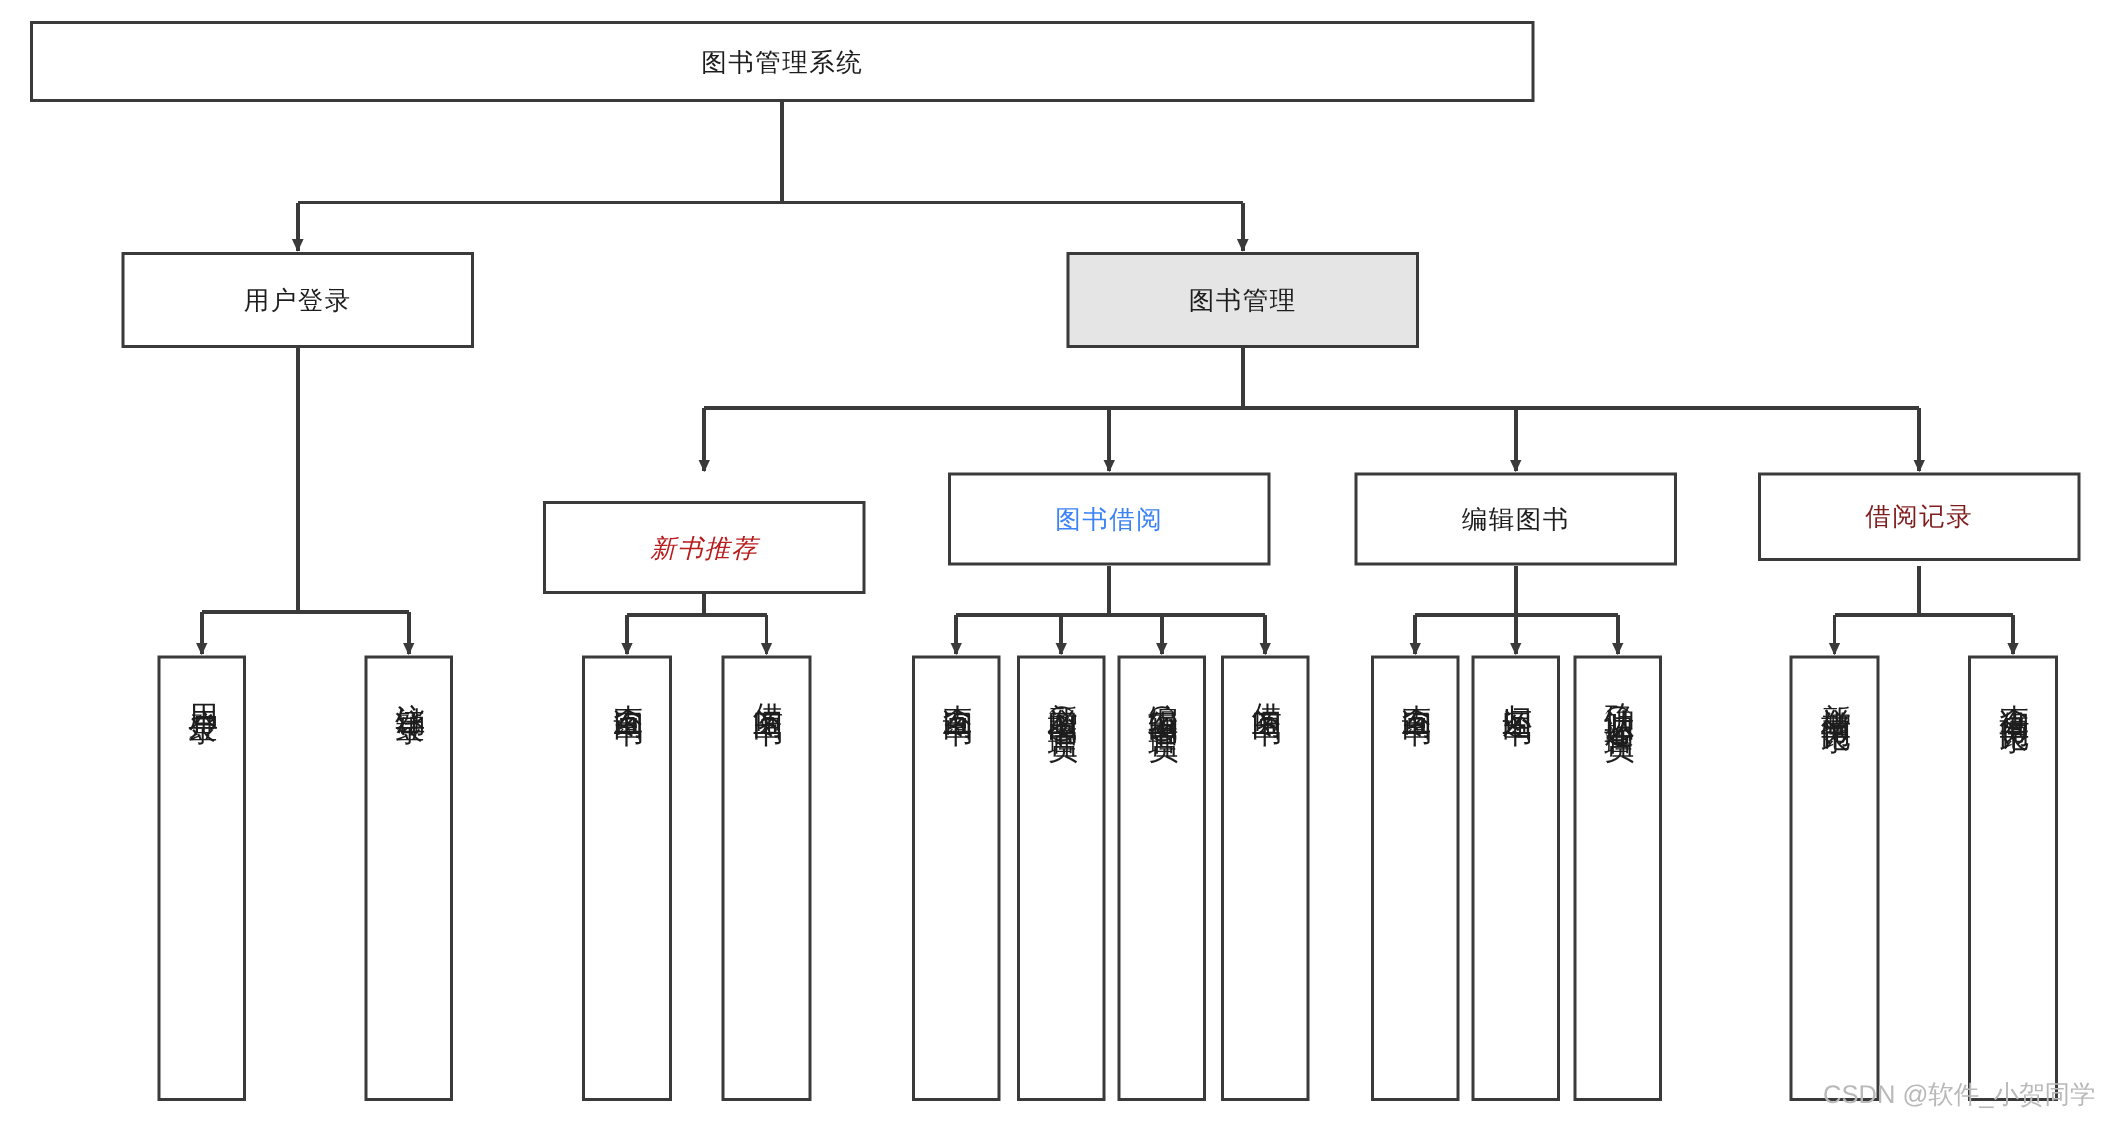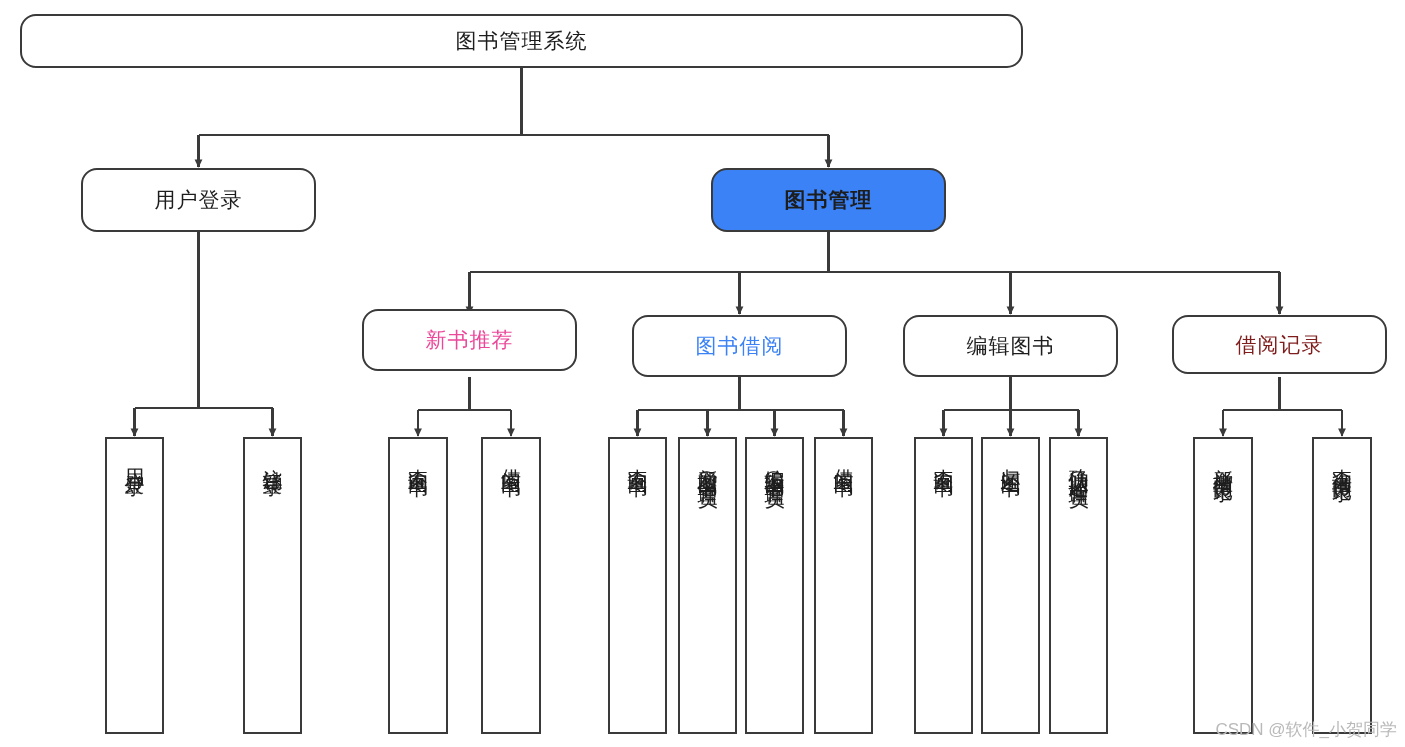--- a/index.html
+++ b/index.html
@@ -10,21 +10,21 @@
   }
   #diagram-root{position:relative;width:1405px;height:747px;background:#ffffff;}
   svg#flow-svg{position:absolute;left:0;top:0;width:1405px;height:747px;display:block;}
 
   .node-box{
     position:absolute;box-sizing:border-box;
     background:#ffffff;border:2px solid #3a3a3a;
     display:flex;align-items:center;justify-content:center;
     color:#1d1d1d;
   }
-  .node-box.horiz{font-size:21px;letter-spacing:1px;border-radius:16px;}
+  .node-box.horiz{font-size:17px;letter-spacing:1px;}
   .node-box.vert{
     font-size:20px;letter-spacing:2px;padding:14px 0;
     align-items:flex-start;
   }
   .vert-label{
     writing-mode:vertical-rl;
     text-orientation:upright;
     line-height:1.05;
     letter-spacing:3px;
     white-space:nowrap;
@@ -85,24 +85,24 @@
       </g>
   </svg>
 
   <div id="nodes-layer">
       <div class="node-box horiz" style="left: 20px; top: 14px; width: 1003px; height: 54px; border-color: rgb(58, 58, 58); background: rgb(255, 255, 255); color: rgb(29, 29, 29);">
         <span>图书管理系统</span>
       </div>
       <div class="node-box horiz" style="left: 81px; top: 168px; width: 235px; height: 64px; border-color: rgb(58, 58, 58); background: rgb(255, 255, 255); color: rgb(29, 29, 29);">
         <span>用户登录</span>
       </div>
-      <div class="node-box horiz" style="left: 711px; top: 168px; width: 235px; height: 64px; border-color: rgb(58, 58, 58); background: #3b82f6; color: rgb(29, 29, 29); font-weight: bold;">
+      <div class="node-box horiz" style="left: 711px; top: 168px; width: 235px; height: 64px; border-color: rgb(58, 58, 58); background: #e5e5e5; color: rgb(29, 29, 29);">
         <span>图书管理</span>
       </div>
-      <div class="node-box horiz" style="left: 362px; top: 309px; width: 215px; height: 62px; border-color: rgb(58, 58, 58); background: rgb(255, 255, 255); color: #ec4899;">
+      <div class="node-box horiz" style="left: 362px; top: 334px; width: 215px; height: 62px; border-color: rgb(58, 58, 58); background: rgb(255, 255, 255); color: #b91c1c; font-style: italic;">
         <span>新书推荐</span>
       </div>
       <div class="node-box horiz" style="left: 632px; top: 315px; width: 215px; height: 62px; border-color: rgb(58, 58, 58); background: rgb(255, 255, 255); color: #3b82f6;">
         <span>图书借阅</span>
       </div>
       <div class="node-box horiz" style="left: 903px; top: 315px; width: 215px; height: 62px; border-color: rgb(58, 58, 58); background: rgb(255, 255, 255); color: rgb(29, 29, 29);">
         <span>编辑图书</span>
       </div>
       <div class="node-box horiz" style="left: 1172px; top: 315px; width: 215px; height: 59px; border-color: rgb(58, 58, 58); background: rgb(255, 255, 255); color: #7f1d1d;">
         <span>借阅记录</span>

